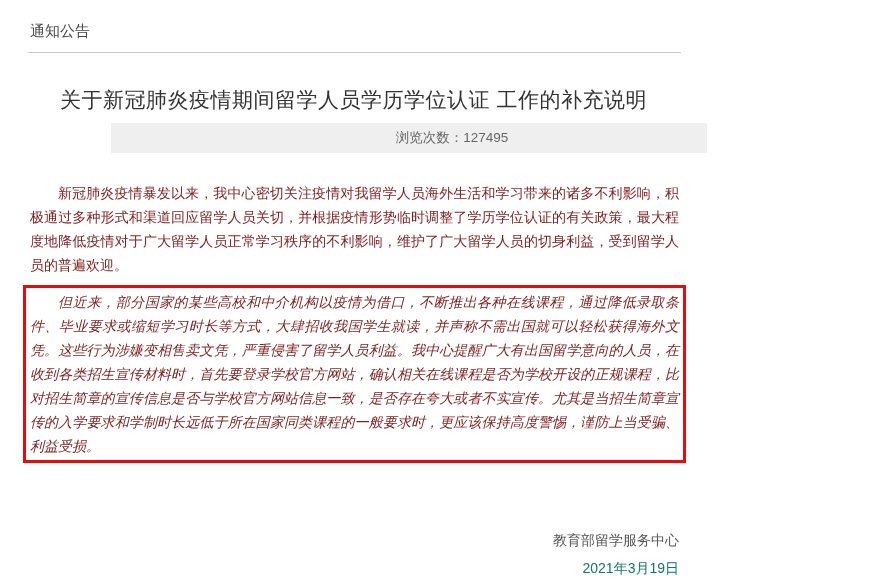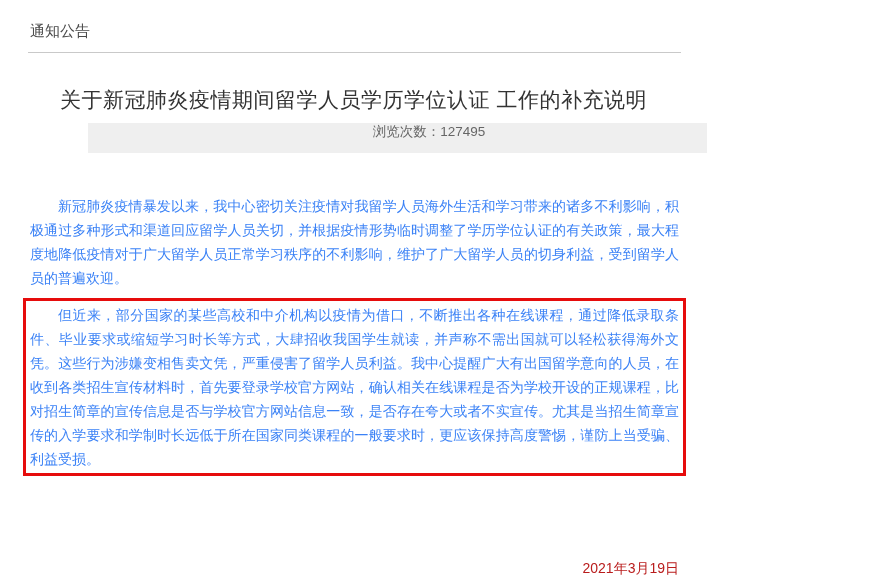--- a/index.html
+++ b/index.html
@@ -36,71 +36,72 @@
     right: 30px;
     top: 72px;
     text-align: center;
     font-size: 21px;
     font-weight: normal;
     color: #333333;
     letter-spacing: 0.5px;
   }
   .meta-bar {
     position: absolute;
-    left: 88px;
+    left: 111px;
     top: 123px;
     width: 682px;
     height: 30px;
     background: #efefef;
     display: flex;
-    align-items: flex-start;
+    align-items: center;
     justify-content: center;
     gap: 30px;
     font-size: 13.5px;
     color: #666666;
   }
   .meta-pair { white-space: nowrap; }
   .meta-pair .val { color: #666666; }
   .body-text {
     position: absolute;
     left: 30px;
     right: 28px;
-    top: 194px;
+    top: 181px;
     font-size: 14px;
     line-height: 24px;
-    color: #3b82f6;
+    color: #7f1d1d;
   }
   .para {
     margin: 0 0 8px 0;
     text-indent: 2em;
     text-align: justify;
   }
   .highlight-box {
     border: 3px solid #e60c0c;
     margin: 0 -7px 6px -7px;
     padding: 2px 4px;
+    font-style: italic;
   }
   .highlight-box .para { margin: 0; }
   .closing-note {
     margin-top: 18px;
     text-indent: 2em;
   }
   .signature-org {
     position: absolute;
     right: 28px;
     top: 532px;
     font-size: 14px;
     color: #555555;
   }
   .signature-date {
     position: absolute;
     right: 28px;
     top: 560px;
     font-size: 14px;
-    color: #b91c1c;
+    color: #0f766e;
   }
   .corner-arc {
     position: absolute;
     left: 825px;
     top: 547px;
     width: 103px;
     height: 103px;
     border: 0;
     border-top: 3px solid rgba(231, 90, 90, 0.65);
     border-left: 3px solid rgba(231, 90, 90, 0.65);
@@ -127,18 +128,19 @@
   <div class="body-text">
     <p class="para">新冠肺炎疫情暴发以来，我中心密切关注疫情对我留学人员海外生活和学习带来的诸多不利影响，积极通过多种形式和渠道回应留学人员关切，并根据疫情形势临时调整了学历学位认证的有关政策，最大程度地降低疫情对于广大留学人员正常学习秩序的不利影响，维护了广大留学人员的切身利益，受到留学人员的普遍欢迎。</p>
 
     <div class="highlight-box">
       <p class="para">但近来，部分国家的某些高校和中介机构以疫情为借口，不断推出各种在线课程，通过降低录取条件、毕业要求或缩短学习时长等方式，大肆招收我国学生就读，并声称不需出国就可以轻松获得海外文凭。这些行为涉嫌变相售卖文凭，严重侵害了留学人员利益。我中心提醒广大有出国留学意向的人员，在收到各类招生宣传材料时，首先要登录学校官方网站，确认相关在线课程是否为学校开设的正规课程，比对招生简章的宣传信息是否与学校官方网站信息一致，是否存在夸大或者不实宣传。尤其是当招生简章宣传的入学要求和学制时长远低于所在国家同类课程的一般要求时，更应该保持高度警惕，谨防上当受骗、利益受损。</p>
     </div>
 
 
   </div>
 
+  <div class="signature-org">教育部留学服务中心</div>
 
   <div class="signature-date">2021年3月19日</div>
 
   <div class="corner-arc"></div>
 
 </div>
 
 </body></html>

